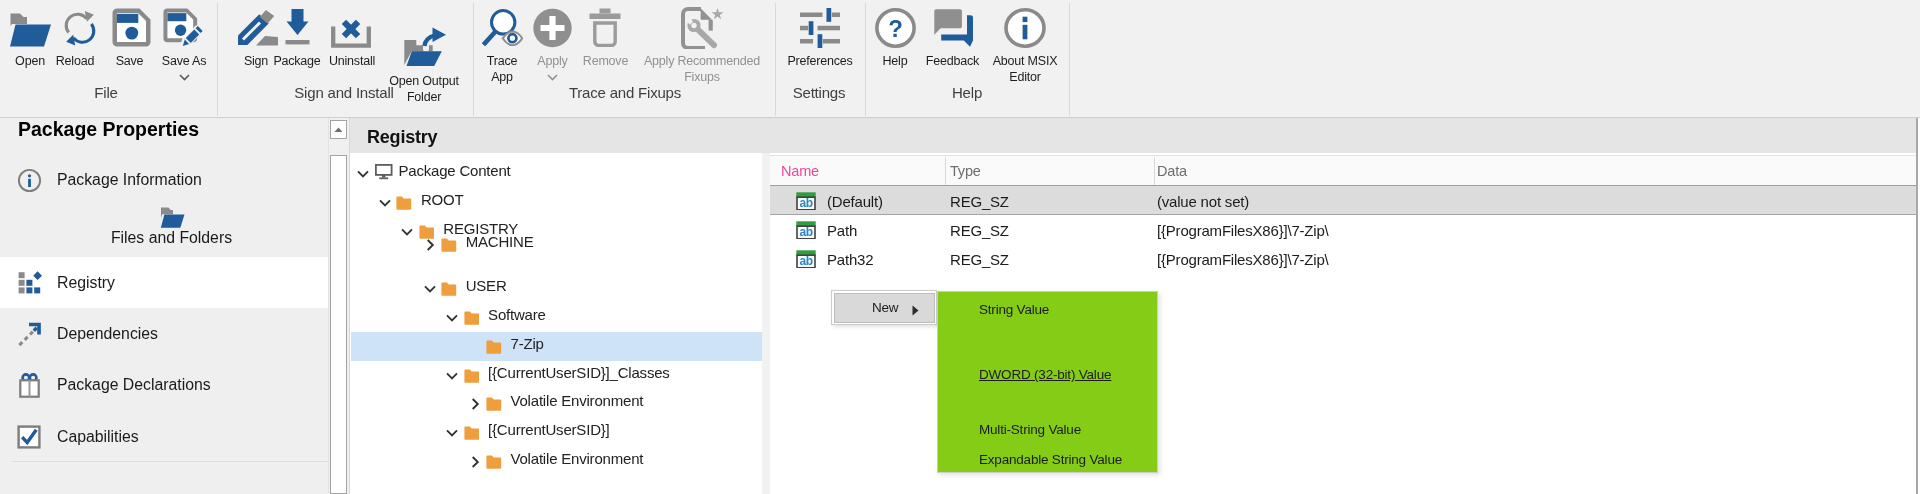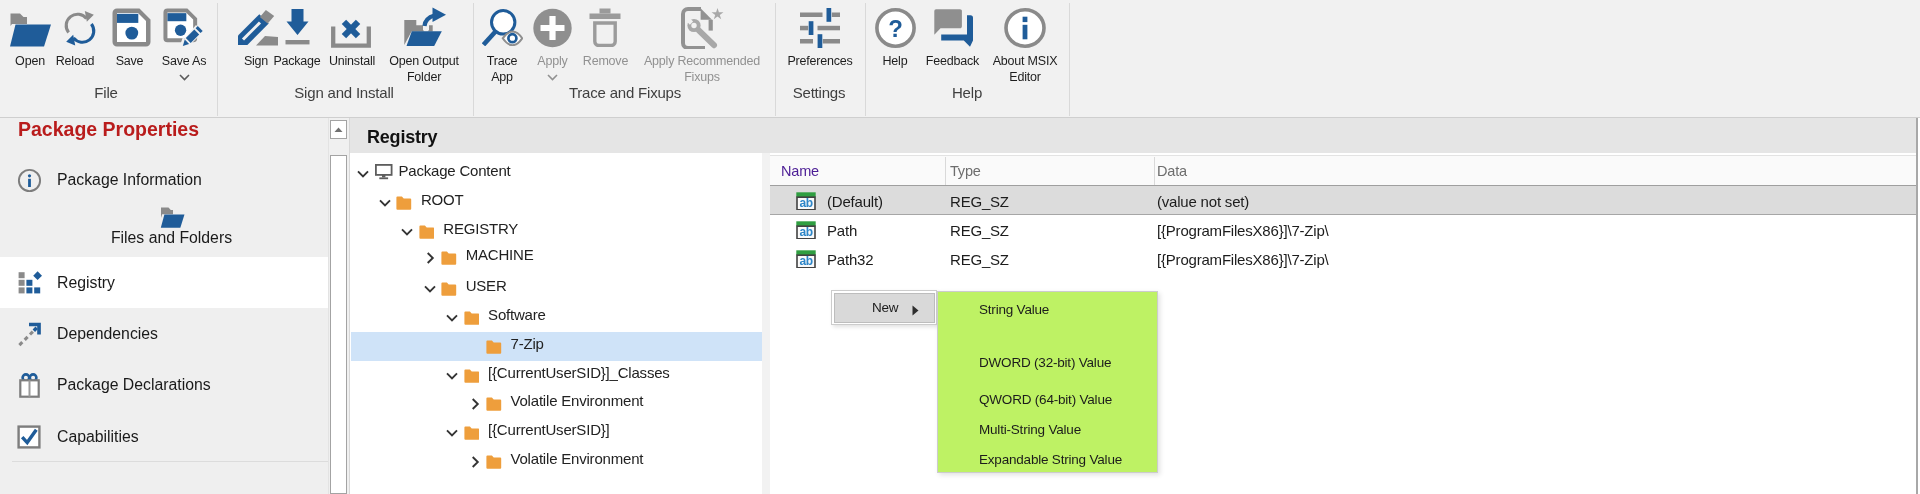--- a/index.html
+++ b/index.html
@@ -86,21 +86,21 @@
 <div class="rbtn" style="left:314.0px;width:76px;">
     <div class="abs" style="left:17.0px;top:19px;"><svg width="40" height="29" viewBox="0 0 40 29">
 <path d="M2.2,7.5 L2.2,26.7 L37.8,26.7 L37.8,7.5" fill="none" stroke="#8a8a8a" stroke-width="4.3"></path>
 <g fill="#1f5c99" transform="translate(20,10)">
 <rect x="-10" y="-3.1" width="20" height="6.2" transform="rotate(45)"></rect>
 <rect x="-10" y="-3.1" width="20" height="6.2" transform="rotate(-45)"></rect>
 </g>
 </svg></div>
     <div class="lab">Uninstall</div>
   </div>
-<div class="rbtn" style="left:374.0px;width:100px;">
+<div class="rbtn" style="left:374.0px;width:100px;margin-top:20px;">
     <div class="abs" style="left:30.0px;top:7px;"><svg width="42" height="40" viewBox="0 0 42 40">
 <path d="M0.3,38 L0.3,13 L12.3,13 L12.3,18.3 L19,18.3 L19,23 A 3.5,3.5 0 0 0 25,23 L25,18.3 L28.7,18.3 L28.7,24.5 L7.5,24.5 Z" fill="#8a8a8a"></path>
 <path d="M20.5,19 C 21,13.5 25,10 30.5,8.5" fill="none" stroke="#1f5c99" stroke-width="4.2"></path>
 <path d="M28.5,0.5 L42,7.8 L28.5,15.1 Z" fill="#1f5c99"></path>
 <path d="M2.5,39.5 L7.8,24.7 L37.8,24.7 L30.2,39.5 Z" fill="#1f5c99" transform="translate(0,-0.4)"></path>
 </svg></div>
     <div class="lab">Open Output<br>Folder</div>
   </div>
 <div class="rbtn" style="left:472.0px;width:60px;">
     <div class="abs" style="left:10.0px;top:8px;"><svg width="41" height="38" viewBox="0 0 41 38">
@@ -180,21 +180,21 @@
 <rect x="18.6" y="16.8" width="4.8" height="14.5" fill="#1f5c99"></rect>
 </svg></div>
     <div class="lab">About MSIX<br>Editor</div>
   </div>
 <div class="glabel" style="left:46.0px;width:120px;">File</div>
 <div class="glabel" style="left:264.0px;width:160px;">Sign and Install</div>
 <div class="glabel" style="left:545.0px;width:160px;">Trace and Fixups</div>
 <div class="glabel" style="left:769.0px;width:100px;">Settings</div>
 <div class="glabel" style="left:917.0px;width:100px;">Help</div>
 <div class="abs" style="left:0;top:118px;width:328px;height:376px;background:#efefef;"></div>
-<div class="abs" style="left:18px;top:118px;font-size:19.5px;font-weight:bold;color:#b91c1c;">Package Properties</div>
+<div class="abs" style="left:18px;top:118px;font-size:19.5px;font-weight:bold;color:#000000;">Package Properties</div>
 <div class="srow" style="top:154.6px;">
     <div class="sic">
       <svg width="25" height="25" viewBox="0 0 25 25">
 <circle cx="12.5" cy="12.5" r="10.6" fill="none" stroke="#7d7d7d" stroke-width="1.9"></circle>
 <circle cx="12.5" cy="7.8" r="1.6" fill="#1f5c99"></circle>
 <rect x="11.1" y="10.8" width="2.8" height="8.2" fill="#1f5c99"></rect>
 </svg>
     </div>
     <div class="stx">Package Information</div>
   </div>
@@ -293,21 +293,21 @@
   </div>
 <div class="trow" style="left:351px;top:216.6px;width:411px;">
     <div class="abs" style="left:50.30000000000001px;top:7px;"><svg width="12" height="12" viewBox="0 0 12 12">
         <path d="M1,3.3 L6,8.4 L11,3.3" fill="none" stroke="#343434" stroke-width="1.9"></path>
       </svg></div>
     <div class="abs" style="left:67.80000000000001px;top:8px;"><svg width="15.5" height="14" viewBox="0 0 15.5 14">
         <path d="M0.4,12.7 L0.4,1.4 A 1,1 0 0 1 1.4,0.4 L5.9,0.4 L7.7,2.4 L14.2,2.4 A 1,1 0 0 1 15.2,3.4 L15.2,12.7 A 1,1 0 0 1 14.2,13.7 L1.4,13.7 A 1,1 0 0 1 0.4,12.7 Z" fill="#ee9e3c"></path>
       </svg></div>
     <div class="abs" style="left:92.30000000000001px;top:3px;">REGISTRY</div>
   </div>
-<div class="trow" style="left:351px;top:243px;width:411px;">
+<div class="trow" style="left:351px;top:230px;width:411px;">
     <div class="abs" style="left:72.69999999999999px;top:7px;"><svg width="12" height="12" viewBox="0 0 12 12">
         <path d="M3.7,1 L8.8,6 L3.7,11" fill="none" stroke="#343434" stroke-width="1.9"></path>
       </svg></div>
     <div class="abs" style="left:90.19999999999999px;top:8px;"><svg width="15.5" height="14" viewBox="0 0 15.5 14">
         <path d="M0.4,12.7 L0.4,1.4 A 1,1 0 0 1 1.4,0.4 L5.9,0.4 L7.7,2.4 L14.2,2.4 A 1,1 0 0 1 15.2,3.4 L15.2,12.7 A 1,1 0 0 1 14.2,13.7 L1.4,13.7 A 1,1 0 0 1 0.4,12.7 Z" fill="#ee9e3c"></path>
       </svg></div>
     <div class="abs" style="left:114.69999999999999px;top:3px;">MACHINE</div>
   </div>
 <div class="trow" style="left:351px;top:274.2px;width:411px;">
     <div class="abs" style="left:72.69999999999999px;top:7px;"><svg width="12" height="12" viewBox="0 0 12 12">
@@ -365,21 +365,21 @@
         <path d="M3.7,1 L8.8,6 L3.7,11" fill="none" stroke="#343434" stroke-width="1.9"></path>
       </svg></div>
     <div class="abs" style="left:135.0px;top:8px;"><svg width="15.5" height="14" viewBox="0 0 15.5 14">
         <path d="M0.4,12.7 L0.4,1.4 A 1,1 0 0 1 1.4,0.4 L5.9,0.4 L7.7,2.4 L14.2,2.4 A 1,1 0 0 1 15.2,3.4 L15.2,12.7 A 1,1 0 0 1 14.2,13.7 L1.4,13.7 A 1,1 0 0 1 0.4,12.7 Z" fill="#ee9e3c"></path>
       </svg></div>
     <div class="abs" style="left:159.5px;top:3px;">Volatile Environment</div>
   </div>
 <div class="abs" style="left:770px;top:155px;width:1146px;height:30.5px;background:#fafafa;border-top:1px solid #e3e3e3;border-bottom:1px solid #9f9f9f;"></div>
 <div class="abs" style="left:944.5px;top:157px;width:1px;height:28px;background:#d9d9d9;"></div>
 <div class="abs" style="left:1153.5px;top:157px;width:1px;height:28px;background:#d9d9d9;"></div>
-<div class="abs" style="left:781px;top:163px;font-size:14.5px;color:#4c1d95;letter-spacing:-0.2px;">Name</div>
+<div class="abs" style="left:781px;top:163px;font-size:14.5px;color:#ec4899;letter-spacing:-0.2px;">Name</div>
 <div class="abs" style="left:950px;top:163px;font-size:14.5px;color:#6d6d6d;letter-spacing:-0.2px;">Type</div>
 <div class="abs" style="left:1157px;top:163px;font-size:14.5px;color:#6d6d6d;letter-spacing:-0.2px;">Data</div>
 <div class="abs" style="left:770px;top:186.0px;width:1146px;height:29px;background:#dcdcdc;border-bottom:1px solid #a6a6a6;"></div>
 <div class="abs" style="left:796px;top:191.5px;"><svg width="20" height="18.5" viewBox="0 0 20 18.5">
       <rect x="0.3" y="0.3" width="19.4" height="5" fill="#2f9e41"></rect>
       <rect x="1" y="5.2" width="18" height="12.6" fill="#fafafa" stroke="#424242" stroke-width="1.6"></rect>
       <text x="10" y="15.2" font-family="Liberation Sans, sans-serif" font-size="12" font-weight="bold" fill="#2e86c8" text-anchor="middle" letter-spacing="-0.6">ab</text>
     </svg></div>
 <div class="abs" style="left:827px;top:192.5px;font-size:15px;color:#1c1c1c;letter-spacing:-0.2px;">(Default)</div>
 <div class="abs" style="left:950px;top:192.5px;font-size:15px;color:#1c1c1c;letter-spacing:-0.2px;">REG_SZ</div>
@@ -399,18 +399,17 @@
     </svg></div>
 <div class="abs" style="left:827px;top:250.5px;font-size:15px;color:#1c1c1c;letter-spacing:-0.2px;">Path32</div>
 <div class="abs" style="left:950px;top:250.5px;font-size:15px;color:#1c1c1c;letter-spacing:-0.2px;">REG_SZ</div>
 <div class="abs" style="left:1157px;top:250.5px;font-size:15px;color:#1c1c1c;letter-spacing:-0.2px;">[{ProgramFilesX86}]\7-Zip\</div>
 <div class="abs" style="left:831px;top:290px;width:106px;height:35px;background:#ffffff;border:1px solid #cccccc;box-shadow:2px 2px 4px rgba(0,0,0,0.12);"></div>
 <div class="abs" style="left:833.5px;top:292.5px;width:101px;height:30px;background:#d9d9d9;border:1px solid #bdbdbd;"></div>
 <div class="abs" style="left:872px;top:300px;width:50px;font-size:13.5px;color:#1c1c1c;letter-spacing:-0.2px;">New</div>
 <div class="abs" style="left:912px;top:302px;"><svg width="7" height="11" viewBox="0 0 7 11">
       <path d="M0.5,0.5 L6.5,5.5 L0.5,10.5 Z" fill="#2e2e2e"></path>
     </svg></div>
-<div class="abs" style="left:937px;top:291px;width:221px;height:182px;background:#bef264;border:1px solid #cccccc;box-shadow:2px 2px 5px rgba(0,0,0,0.12);">
+<div class="abs" style="left:937px;top:291px;width:221px;height:182px;background:#84cc16;border:1px solid #cccccc;box-shadow:2px 2px 5px rgba(0,0,0,0.12);">
 <div class="mitem" style="top:3px;">String Value</div>
-<div class="mitem" style="top:56px;">DWORD (32-bit) Value</div>
-<div class="mitem" style="top:93px;">QWORD (64-bit) Value</div>
+<div class="mitem" style="top:68px;text-decoration:underline;">DWORD (32-bit) Value</div>
 <div class="mitem" style="top:153px;">Expandable String Value</div>
 <div class="mitem" style="top:123px;">Multi-String Value</div>
 </div>
 </body></html>

